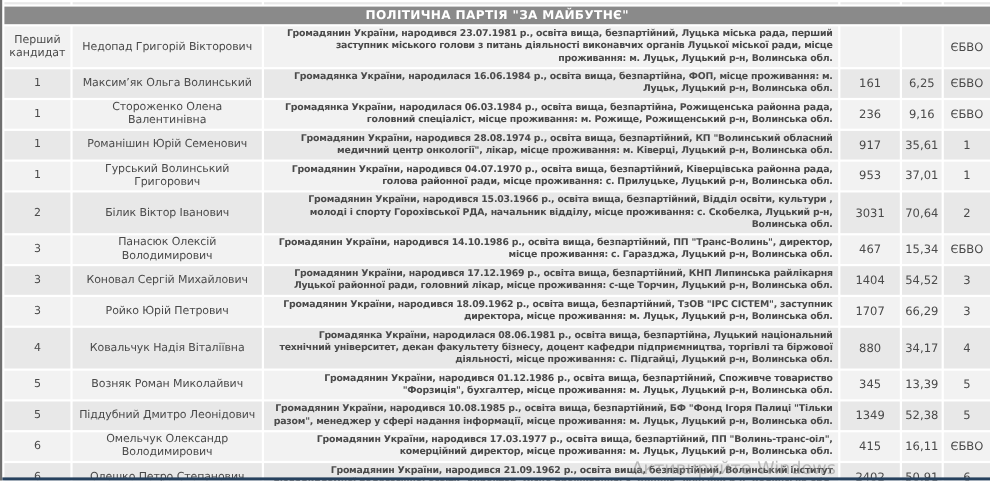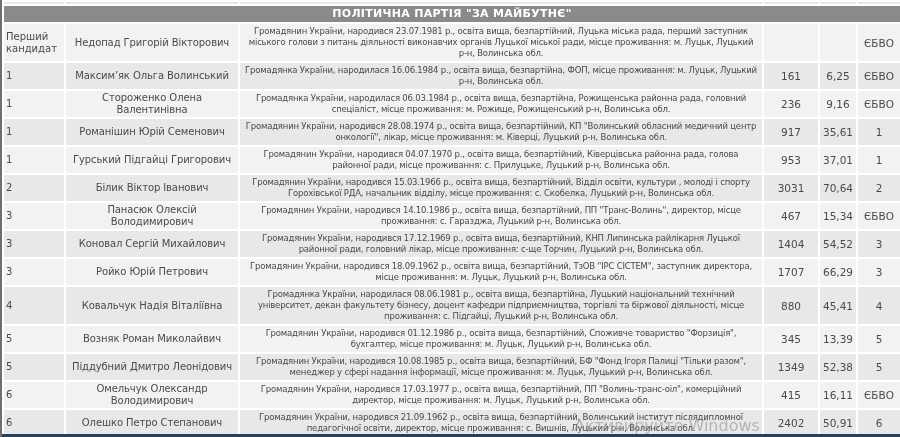--- a/index.html
+++ b/index.html
@@ -39,37 +39,39 @@
     color: var(--header-text, #ffffff);
     font-weight: bold;
     font-size: 11px;
     letter-spacing: 0.3px;
     text-align: center;
     padding: 1px 0 2px 0;
   }
   tr.row-odd td  { background: var(--row-odd, #f2f2f2); }
   tr.row-even td { background: var(--row-even, #e8e8e8); }
   td.c-pos {
+    text-align: center;
     font-size: 10px;
     line-height: 12px;
     padding: 1px 2px;
   }
   td.c-name {
     text-align: center;
     font-size: 10px;
     line-height: 12px;
     letter-spacing: -0.1px;
     padding: 1px 4px;
   }
   td.c-bio {
-    text-align: center;
+    text-align: right;
     font-size: 8.5px;
     letter-spacing: -0.2px;
     line-height: 11px;
     padding: 2px 5px;
+    font-weight: bold;
   }
   td.c-votes, td.c-pct, td.c-dist {
     text-align: center;
     font-size: 10.5px;
     padding: 1px 2px;
   }
   .bottom-bar {
     position: absolute;
     left: 0; right: 0; bottom: 0;
     height: 3px;
@@ -138,21 +140,21 @@
         <tr class="row-even">
       <td class="c-pos">1</td>
       <td class="c-name">Романішин Юрій Семенович</td>
       <td class="c-bio">Громадянин України, народився 28.08.1974 р., освіта вища, безпартійний, КП "Волинський обласний медичний центр онкології", лікар, місце проживання: м. Ківерці, Луцький р-н, Волинська обл.</td>
       <td class="c-votes">917</td>
       <td class="c-pct">35,61</td>
       <td class="c-dist">1</td>
     </tr>
         <tr class="row-odd">
       <td class="c-pos">1</td>
-      <td class="c-name">Гурський Підгайці Григорович</td>
+      <td class="c-name">Гурський Волинський Григорович</td>
       <td class="c-bio">Громадянин України, народився 04.07.1970 р., освіта вища, безпартійний, Ківерцівська районна рада, голова районної ради, місце проживання: с. Прилуцьке, Луцький р-н, Волинська обл.</td>
       <td class="c-votes">953</td>
       <td class="c-pct">37,01</td>
       <td class="c-dist">1</td>
     </tr>
         <tr class="row-even">
       <td class="c-pos">2</td>
       <td class="c-name">Білик Віктор Іванович</td>
       <td class="c-bio">Громадянин України, народився 15.03.1966 р., освіта вища, безпартійний, Відділ освіти, культури , молоді і спорту Горохівської РДА, начальник відділу, місце проживання: с. Скобелка, Луцький р-н, Волинська обл.</td>
       <td class="c-votes">3031</td>
@@ -181,21 +183,21 @@
       <td class="c-bio">Громадянин України, народився 18.09.1962 р., освіта вища, безпартійний, ТзОВ "ІРС СІСТЕМ", заступник директора, місце проживання: м. Луцьк, Луцький р-н, Волинська обл.</td>
       <td class="c-votes">1707</td>
       <td class="c-pct">66,29</td>
       <td class="c-dist">3</td>
     </tr>
         <tr class="row-even">
       <td class="c-pos">4</td>
       <td class="c-name">Ковальчук Надія Віталіївна</td>
       <td class="c-bio">Громадянка України, народилася 08.06.1981 р., освіта вища, безпартійна, Луцький національний технічний університет, декан факультету бізнесу, доцент кафедри підприємництва, торгівлі та біржової діяльності, місце проживання: с. Підгайці, Луцький р-н, Волинська обл.</td>
       <td class="c-votes">880</td>
-      <td class="c-pct">45,41</td>
+      <td class="c-pct">34,17</td>
       <td class="c-dist">4</td>
     </tr>
         <tr class="row-odd">
       <td class="c-pos">5</td>
       <td class="c-name">Возняк Роман Миколайвич</td>
       <td class="c-bio">Громадянин України, народився 01.12.1986 р., освіта вища, безпартійний, Споживче товариство "Форзиція", бухгалтер, місце проживання: м. Луцьк, Луцький р-н, Волинська обл.</td>
       <td class="c-votes">345</td>
       <td class="c-pct">13,39</td>
       <td class="c-dist">5</td>
     </tr>

